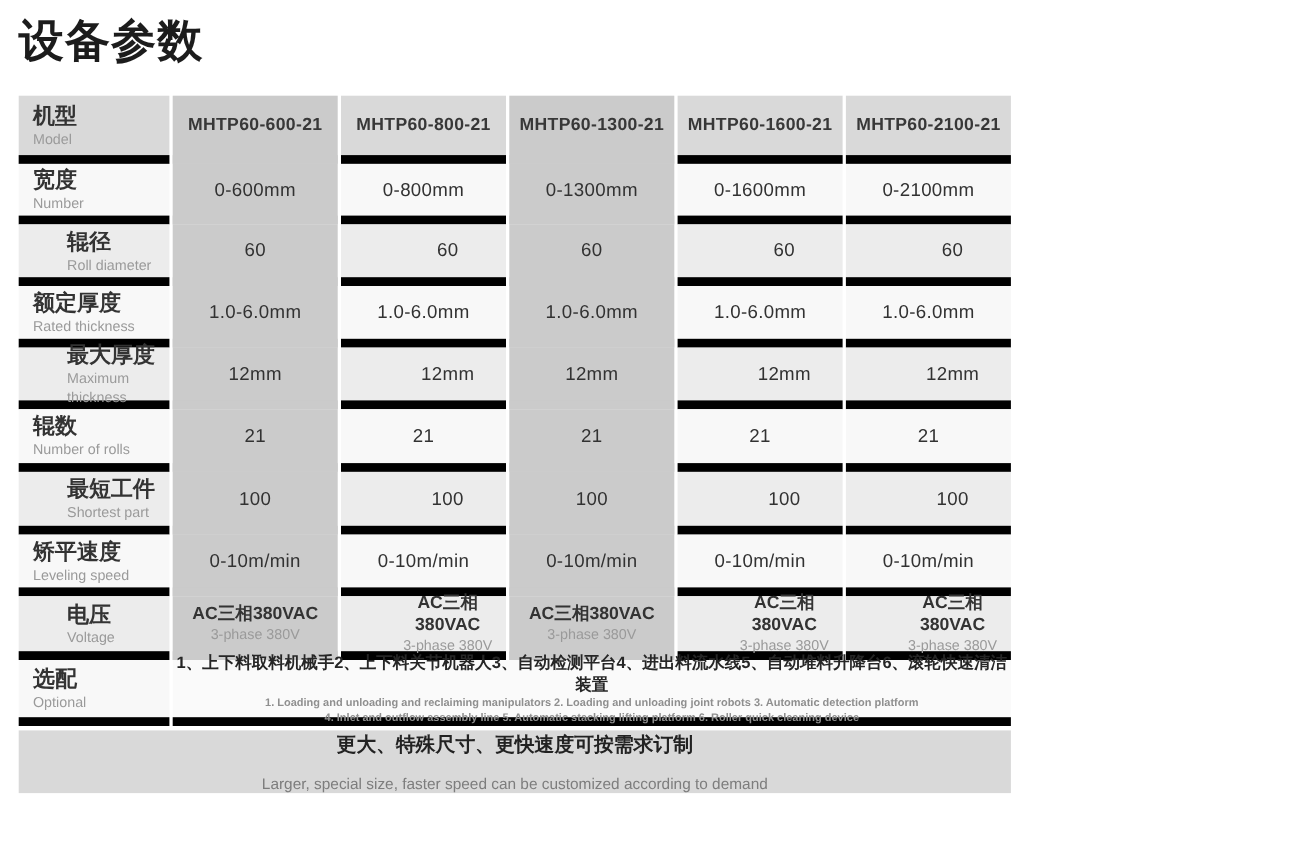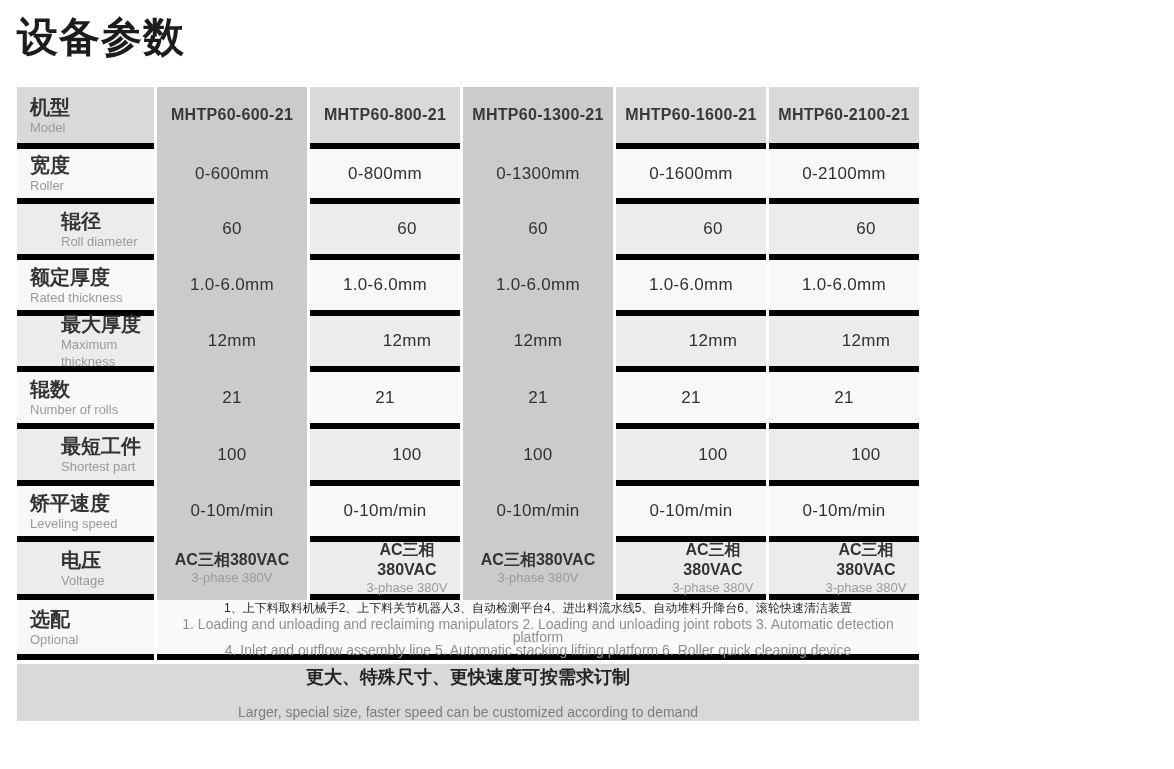--- a/index.html
+++ b/index.html
@@ -24,43 +24,43 @@
   .spec-table {
     margin:26px 21px 0 17px;
     display:grid;
     grid-template-columns:137px repeat(5,1fr);
     grid-template-rows:62px 55px 56px 56px 56px 57px 57px 56px 58px 60px;
     column-gap:3px;
     background:#fff;
   }
   .cell {
     display:flex; flex-direction:column; justify-content:center; align-items:center;
-    border-bottom:6px solid #000000;
+    border-bottom:8px solid #000000;
     text-align:center;
   }
   .lblcell { align-items:flex-start; text-align:left; padding-left:13px; }
 
   
   .bg-head  { background:#d9d9d9; }           
   .bg-solid { background:#cbcbcb; border-bottom-color:#cbcbcb; } 
   .bg-light { background:#f8f8f8; }           
   .bg-shade { background:#ececec;padding-left:44px; }           
 
   
   .lbl-zh { font-size:20px; font-weight:600; color:#333; line-height:24px; }
   .lbl-en { font-size:13px; font-weight:400; color:#9a9a9a; line-height:17px; }
   .model  { font-size:16px; font-weight:600; color:#383838; letter-spacing:.3px; }
   .val    { font-size:17px; font-weight:400; color:#323232; letter-spacing:.3px; }
   .volt-zh{ font-size:16px; font-weight:600; color:#333; line-height:20px; }
   .volt-en{ font-size:13px; font-weight:400; color:#9a9a9a; line-height:16px; }
 
   
   .optcell { grid-column:2 / 7; background:#fafafa; }
-  .opt-zh { font-size:12px; font-weight:400; color:#262626; line-height:20px; }
-  .opt-en { font-size:14px; font-weight:400; color:#8f8f8f; line-height:13px;text-align:center; }
+  .opt-zh { font-size:15px; font-weight:700; color:#262626; line-height:20px; }
+  .opt-en { font-size:10px; font-weight:700; color:#8f8f8f; line-height:13px;text-align:center; }
 
   
   .footer-bar {
     margin:4px 21px 0 17px; height:57px; background:#d9d9d9;
     display:flex; flex-direction:column; justify-content:center; align-items:center;
     text-align:center;
   }
   .foot-zh { font-size:18px; font-weight:700; color:#222; line-height:24px; }
   .foot-en { font-size:14px; font-weight:400; color:#7d7d7d; line-height:18px; margin-top:14px; }
 </style>
@@ -90,21 +90,21 @@
     </div>
     <div class="cell bg-head">
       <span class="model">MHTP60-1600-21</span>
     </div>
     <div class="cell bg-head">
       <span class="model">MHTP60-2100-21</span>
     </div>
 
     <div class="cell lblcell bg-light">
       <span class="lbl-zh">宽度</span>
-      <span class="lbl-en">Roller</span>
+      <span class="lbl-en">Number</span>
     </div>
     <div class="cell bg-solid">
         <span class="val">0-600mm</span>
       </div>
     <div class="cell bg-light">
         <span class="val">0-800mm</span>
       </div>
     <div class="cell bg-solid">
         <span class="val">0-1300mm</span>
       </div>

